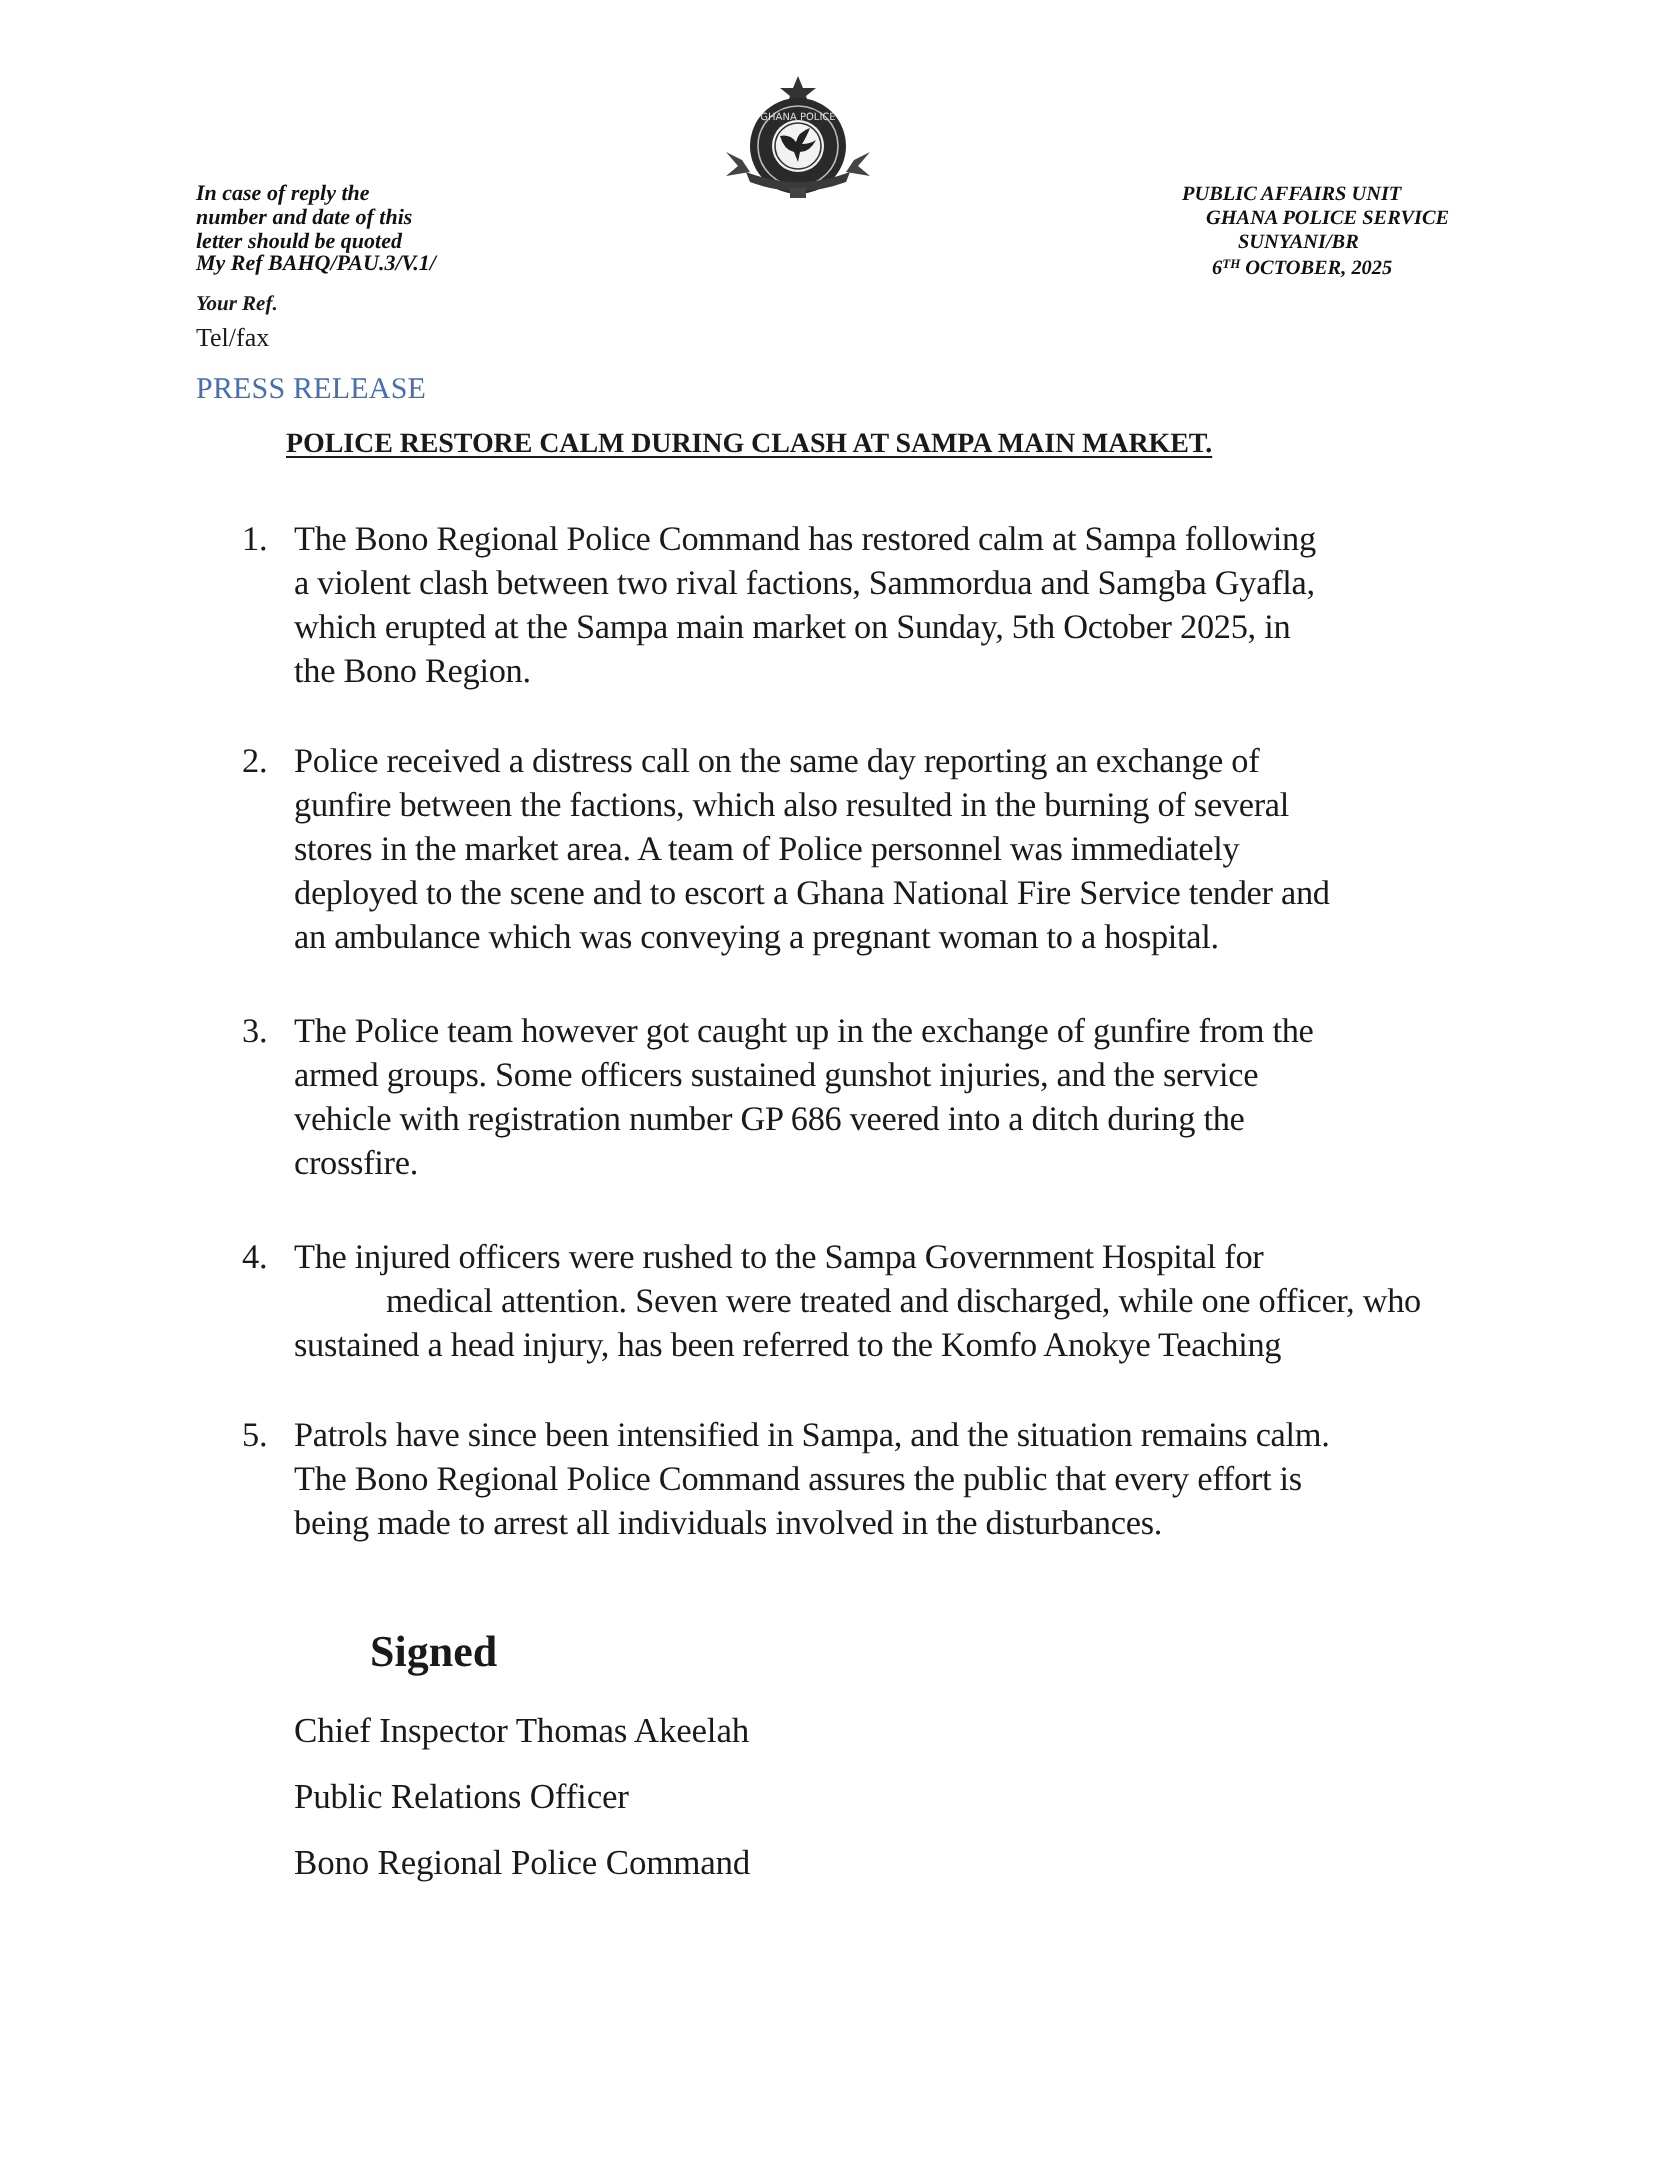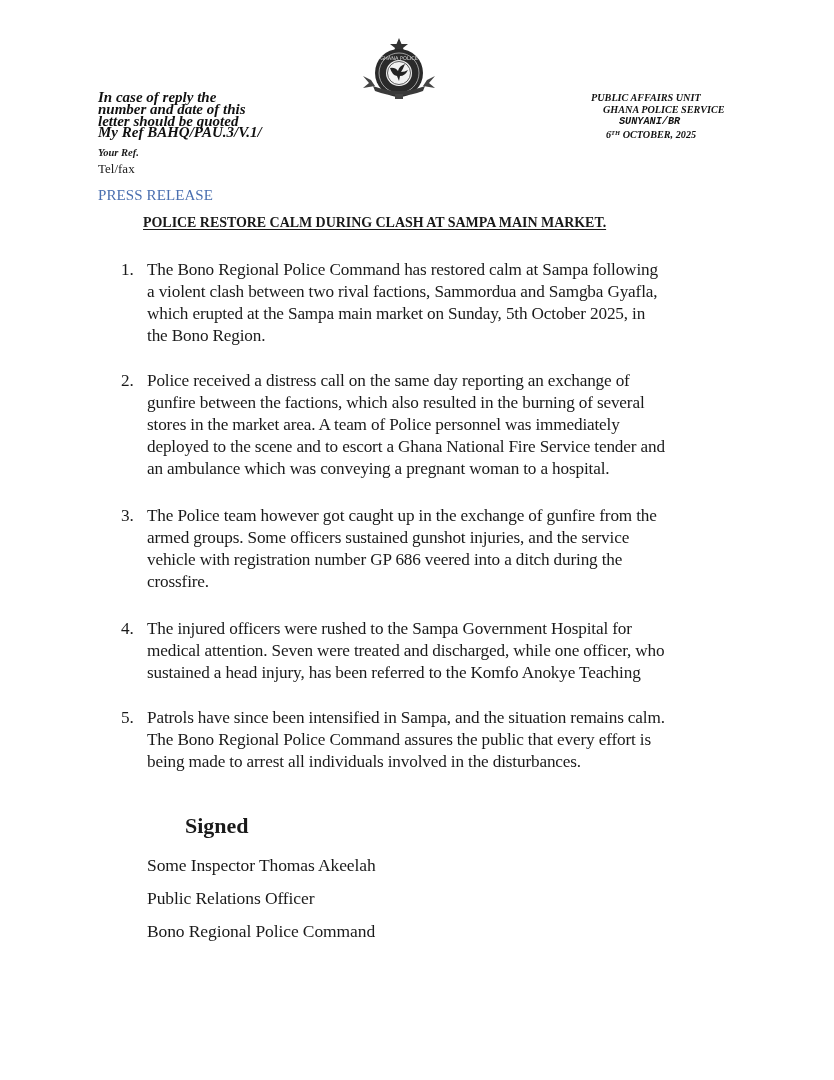--- a/index.html
+++ b/index.html
@@ -1,28 +1,28 @@
 <!DOCTYPE html>
 <html><head>
   <meta charset="utf-8">
   <style>
     html, body { margin: 0; padding: 0; background: #ffffff; }
     body { width: 834px; height: 1080px; position: relative; overflow: hidden;
       font-family: "Liberation Serif", "DejaVu Serif", serif; color: #1a1a1a; }
     .crest { position: absolute; left: 349px; top: 36px; width: 100px; height: 66px; }
     .left-head { position: absolute; left: 98px; top: 92px; font-weight: bold; font-style: italic;
-      font-size: 15px; line-height: 11.8px; color: #111; }
+      font-size: 11px; line-height: 11.8px; color: #111; }
     .your-ref { position: absolute; left: 98px; top: 147px; font-weight: bold; font-style: italic; font-size: 10.5px; }
     .telfax { position: absolute; left: 98px; top: 161px; font-weight: normal; font-size: 13px; }
     .right-head { position: absolute; left: 590px; top: 92px; width: 160px; font-weight: bold; font-style: italic;
       font-size: 10.2px; line-height: 11.8px; color: #111; }
     .right-head div { white-space: nowrap; }
     .right-head .l1 { padding-left: 1px; }
     .right-head .l2 { padding-left: 13px; }
-    .right-head .l3 { padding-left: 29px; font-family: Liberation Mono, monospace; }
+    .right-head .l3 { padding-left: 29px; }
     .right-head .l4 { padding-left: 16px; }
     .right-head sup { font-size: 6.5px; vertical-align: 3px; }
     .press { position: absolute; left: 98px; top: 187px; font-size: 15px; color: #4a6fb0; letter-spacing: 0.1px; }
     .title { position: absolute; left: 143px; top: 215px; font-weight: bold; font-size: 14px;
       text-decoration: underline; text-underline-offset: 2px; color: #1a1a1a; letter-spacing: -0.05px; }
     .paras { position: absolute; left: 121px; top: 259px; width: 630px; margin: 0; padding: 0; list-style: none; }
     .para { position: relative; padding-left: 26px; font-size: 17.2px; line-height: 22px; letter-spacing: -0.15px; }
     .para .num { position: absolute; left: 0; top: 0; }
     .p1 { margin-bottom: 23px; }
     .p2 { margin-bottom: 25px; }
@@ -89,27 +89,27 @@
     <li class="para p3">
       <span class="num">3.</span>
       <div style="white-space: nowrap;">The Police team however got caught up in the exchange of gunfire from the</div>
       <div style="white-space: nowrap;">armed groups. Some officers sustained gunshot injuries, and the service</div>
       <div style="white-space: nowrap;">vehicle with registration number GP 686 veered into a ditch during the</div>
       <div style="white-space: nowrap;">crossfire.</div>
     </li>
     <li class="para p4">
       <span class="num">4.</span>
       <div style="white-space: nowrap;">The injured officers were rushed to the Sampa Government Hospital for</div>
-      <div style="white-space: nowrap;">medical attention. Seven were treated and discharged, while one officer, who</div>
+      <div style="white-space: nowrap; margin-left: 46px;">medical attention. Seven were treated and discharged, while one officer, who</div>
       <div style="white-space: nowrap;">sustained a head injury, has been referred to the Komfo Anokye Teaching</div>
     </li>
     <li class="para p5">
       <span class="num">5.</span>
       <div style="white-space: nowrap;">Patrols have since been intensified in Sampa, and the situation remains calm.</div>
       <div style="white-space: nowrap;">The Bono Regional Police Command assures the public that every effort is</div>
       <div style="white-space: nowrap;">being made to arrest all individuals involved in the disturbances.</div>
     </li>
   </ol>
 
 <div class="signed">Signed</div>
-<div class="sig-line sig1">Some Inspector Thomas Akeelah</div>
+<div class="sig-line sig1">Chief Inspector Thomas Akeelah</div>
 <div class="sig-line sig2">Public Relations Officer</div>
 <div class="sig-line sig3">Bono Regional Police Command</div>
 
 </body></html>

